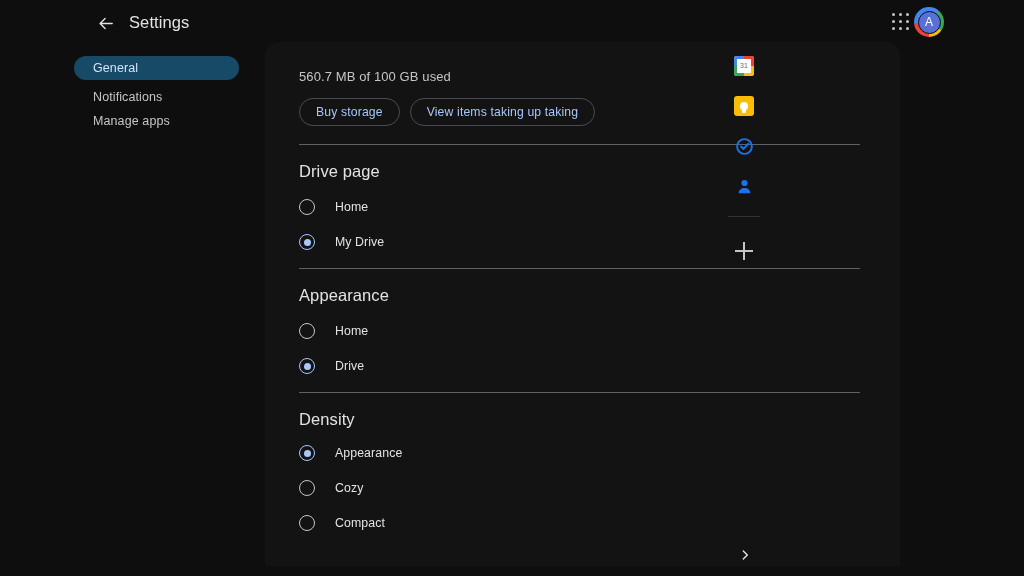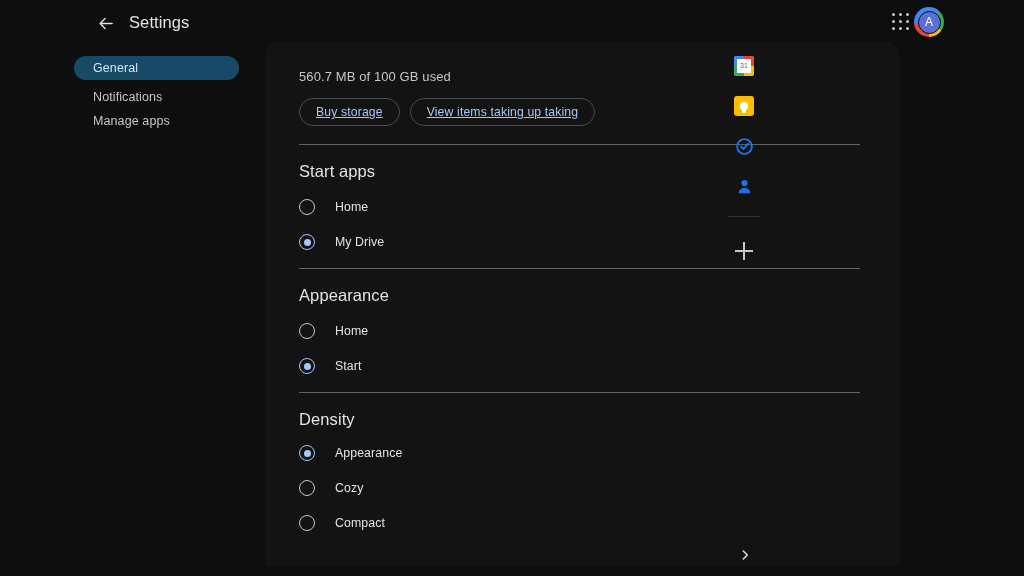--- a/index.html
+++ b/index.html
@@ -150,21 +150,20 @@
     border-radius: 14px;
     background: transparent;
     color: #a8c7fa;
     font-size: 12.2px;
     font-family: "Liberation Sans", sans-serif;
     padding: 8px 16px;
     cursor: pointer;
     letter-spacing: .15px;
     display: inline-flex;
     align-items: center;
-    text-decoration: underline;
   }
 
   .divider {
     height: 1px;
     background: #5f6368;
     width: 561px;
   }
 
   
   .radio-row {
@@ -359,21 +358,21 @@
       <div class="storage-used">560.7 MB of 100 GB used</div>
       <div style="height:14px"></div>
       <div class="btn-row">
         <button class="pill-btn">Buy storage</button>
         <button class="pill-btn">View items taking up taking</button>
       </div>
       <div style="height:18px"></div>
       <div class="divider"></div>
 
       <div style="height:17px"></div>
-      <div class="section-title">Start apps</div>
+      <div class="section-title">Drive page</div>
       <div style="height:17px"></div>
       <div class="radio-row">
         <span class="radio"></span>
         <span class="radio-label">Home</span>
       </div>
       <div style="height:17px"></div>
       <div class="radio-row">
         <span class="radio on"></span>
         <span class="radio-label">My Drive</span>
       </div>
@@ -383,21 +382,21 @@
       <div style="height:17px"></div>
       <div class="section-title">Appearance</div>
       <div style="height:17px"></div>
       <div class="radio-row">
         <span class="radio"></span>
         <span class="radio-label">Home</span>
       </div>
       <div style="height:17px"></div>
       <div class="radio-row">
         <span class="radio on"></span>
-        <span class="radio-label">Start</span>
+        <span class="radio-label">Drive</span>
       </div>
       <div style="height:17px"></div>
       <div class="divider"></div>
 
       <div style="height:17px"></div>
       <div class="section-title">Density</div>
       <div style="height:15px"></div>
       <div class="radio-row">
         <span class="radio on"></span>
         <span class="radio-label">Appearance</span>

